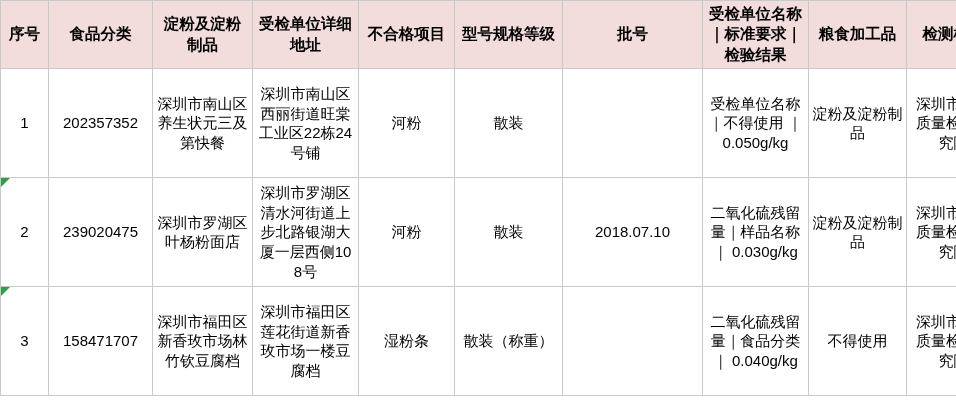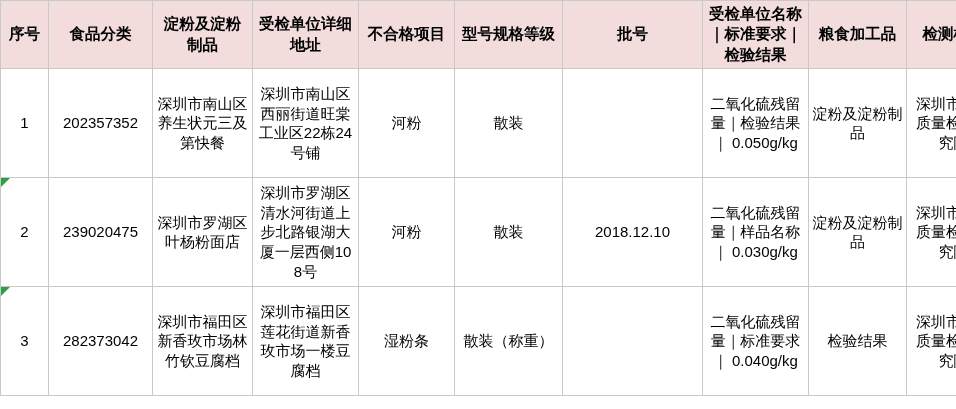--- a/index.html
+++ b/index.html
@@ -98,42 +98,42 @@
   </thead>
   <tbody>
     <tr>
       <td>1</td>
       <td>202357352</td>
       <td>深圳市南山区养生状元三及第快餐</td>
       <td>深圳市南山区西丽街道旺棠工业区22栋24号铺</td>
       <td>河粉</td>
       <td>散装</td>
       <td></td>
-      <td>二氧化硫残留量｜检验结果 ｜ 0.050g/kg</td>
+      <td>受检单位名称｜不得使用 ｜ 0.050g/kg</td>
       <td>淀粉及淀粉制品</td>
       <td>深圳市计量质量检测研究院</td>
     </tr>
     <tr>
       <td class="corner-mark">2</td>
       <td>239020475</td>
       <td>深圳市罗湖区叶杨粉面店</td>
       <td>深圳市罗湖区清水河街道上步北路银湖大厦一层西侧108号</td>
       <td>河粉</td>
       <td>散装</td>
-      <td>2018.12.10</td>
+      <td>2018.07.10</td>
       <td>二氧化硫残留量｜样品名称 ｜ 0.030g/kg</td>
       <td>淀粉及淀粉制品</td>
       <td>深圳市计量质量检测研究院</td>
     </tr>
     <tr>
       <td class="corner-mark">3</td>
-      <td>282373042</td>
+      <td>158471707</td>
       <td>深圳市福田区新香玫市场林竹钦豆腐档</td>
       <td>深圳市福田区莲花街道新香玫市场一楼豆腐档</td>
       <td>湿粉条</td>
       <td>散装（称重）</td>
       <td></td>
-      <td>二氧化硫残留量｜标准要求 ｜ 0.040g/kg</td>
-      <td>检验结果</td>
+      <td>二氧化硫残留量｜食品分类 ｜ 0.040g/kg</td>
+      <td>不得使用</td>
       <td>深圳市计量质量检测研究院</td>
     </tr>
   </tbody>
 </table>
 
 </body></html>

